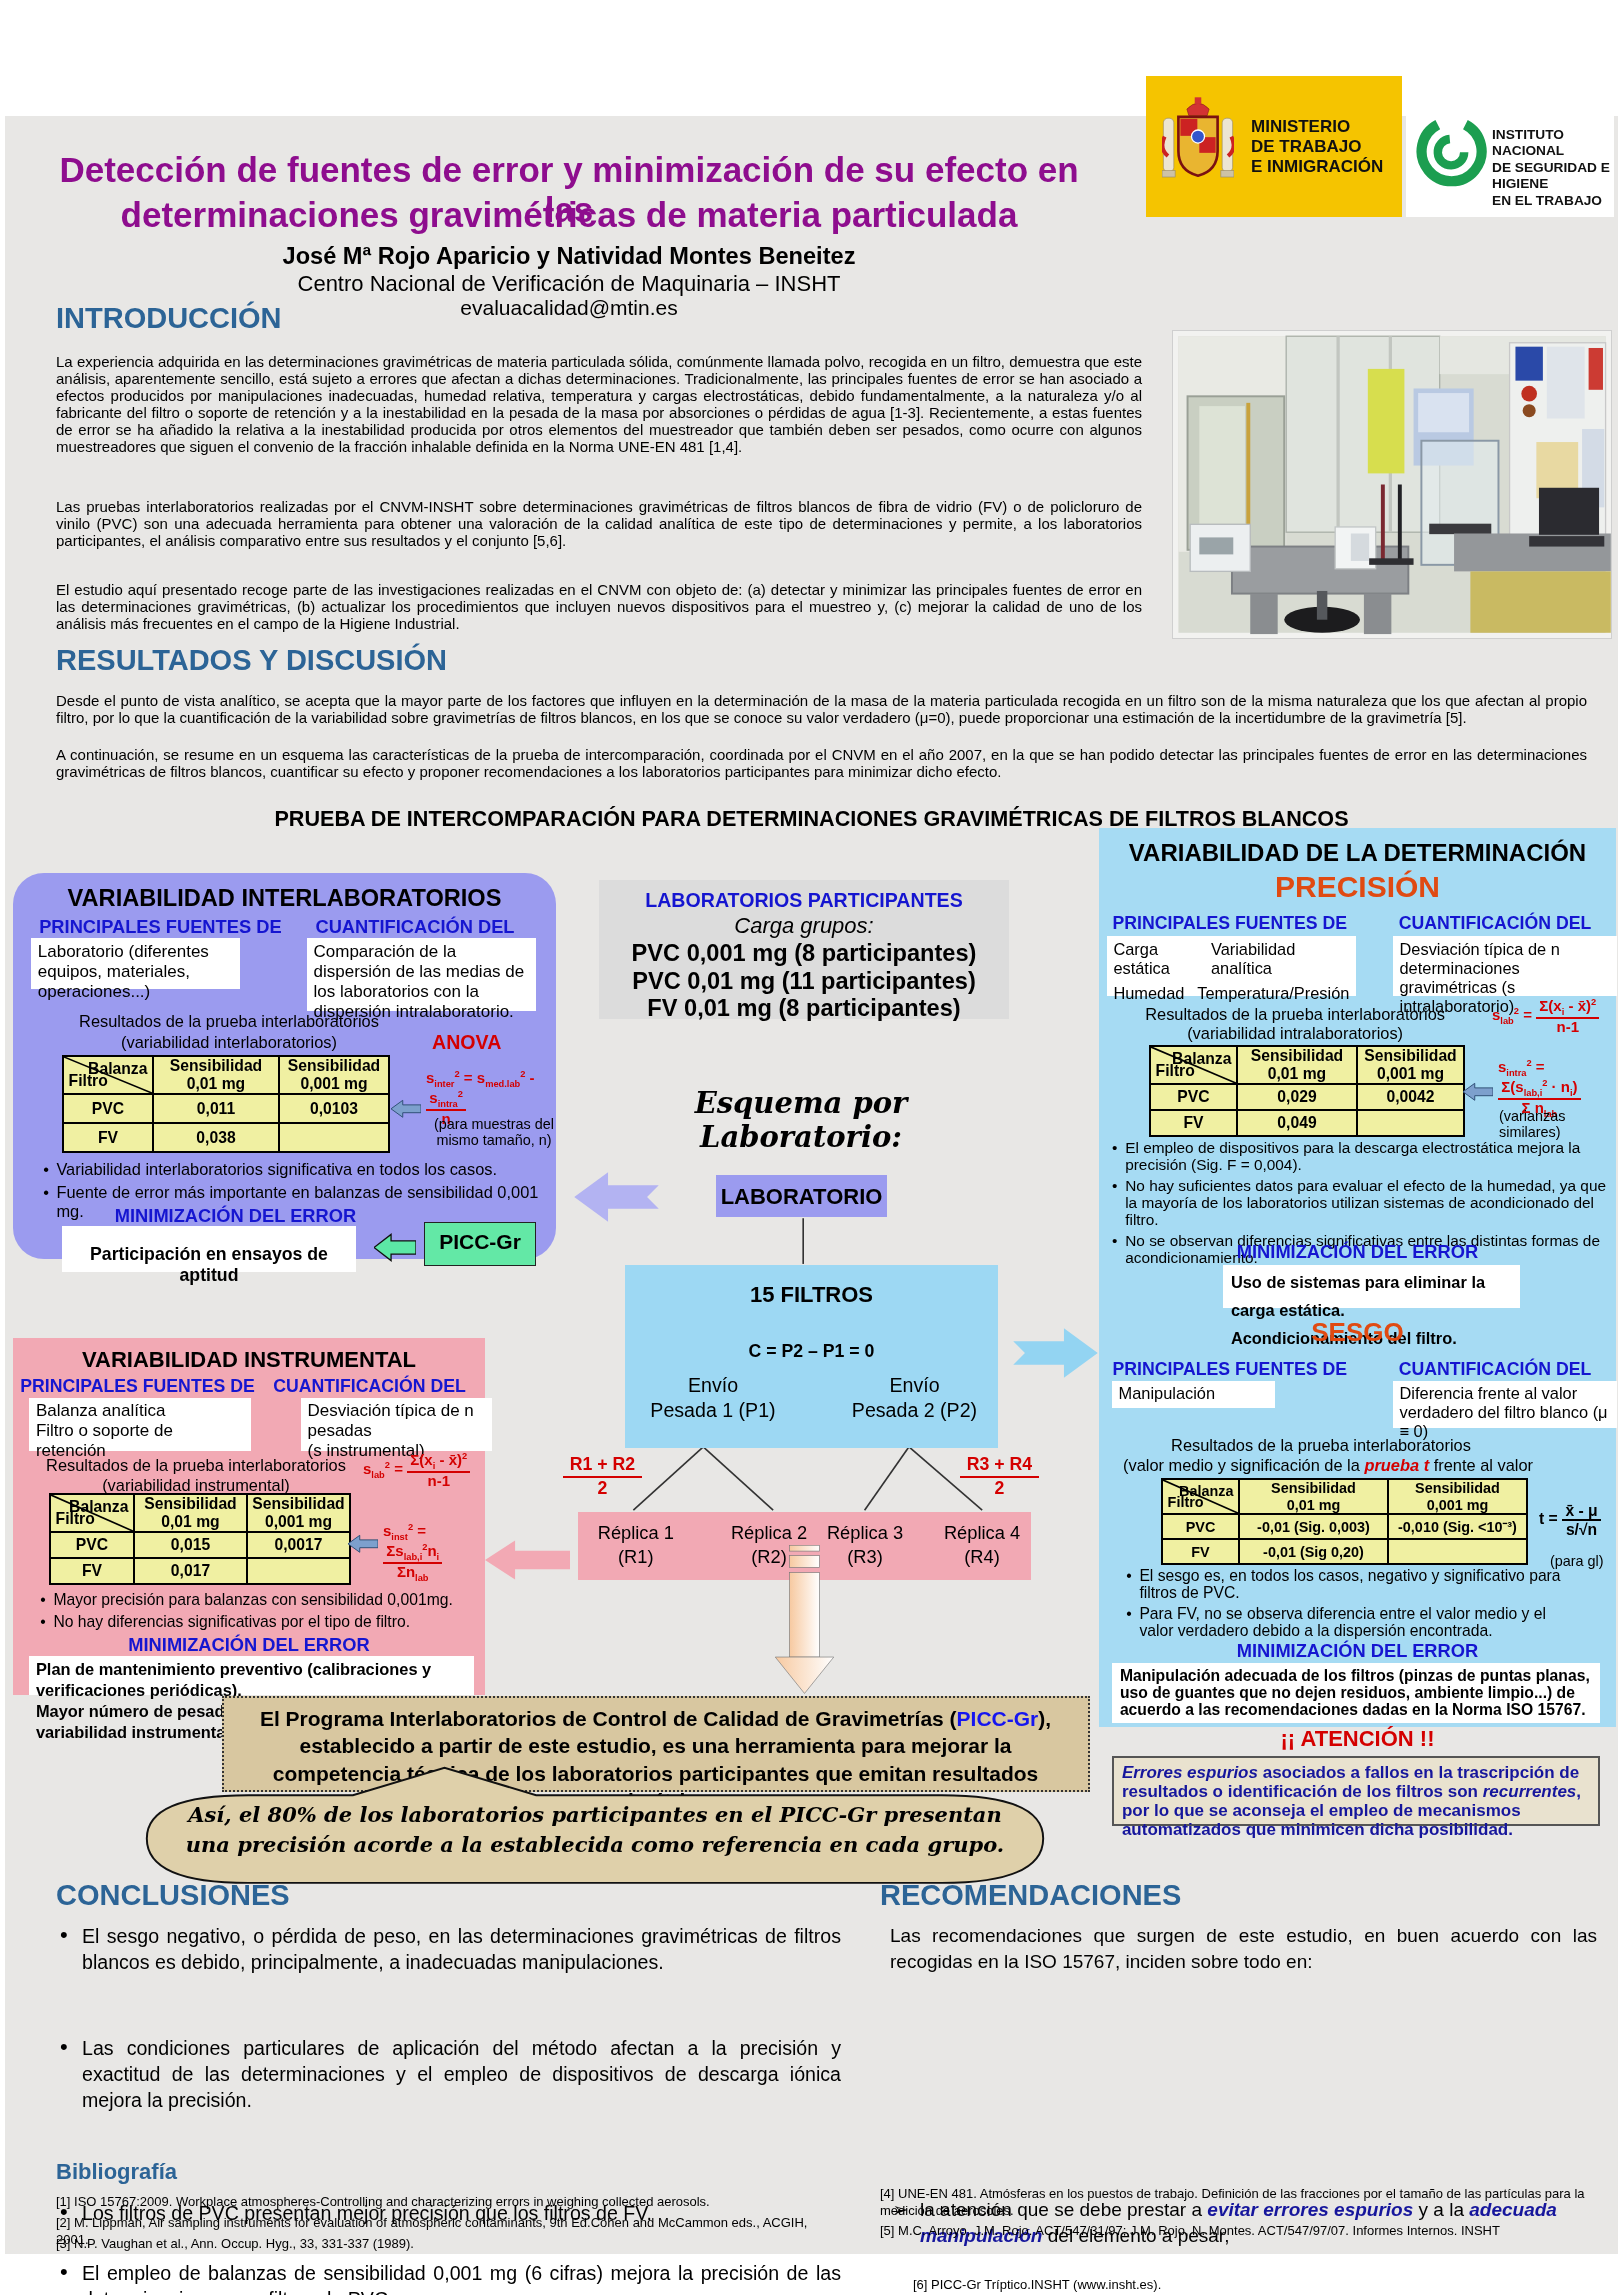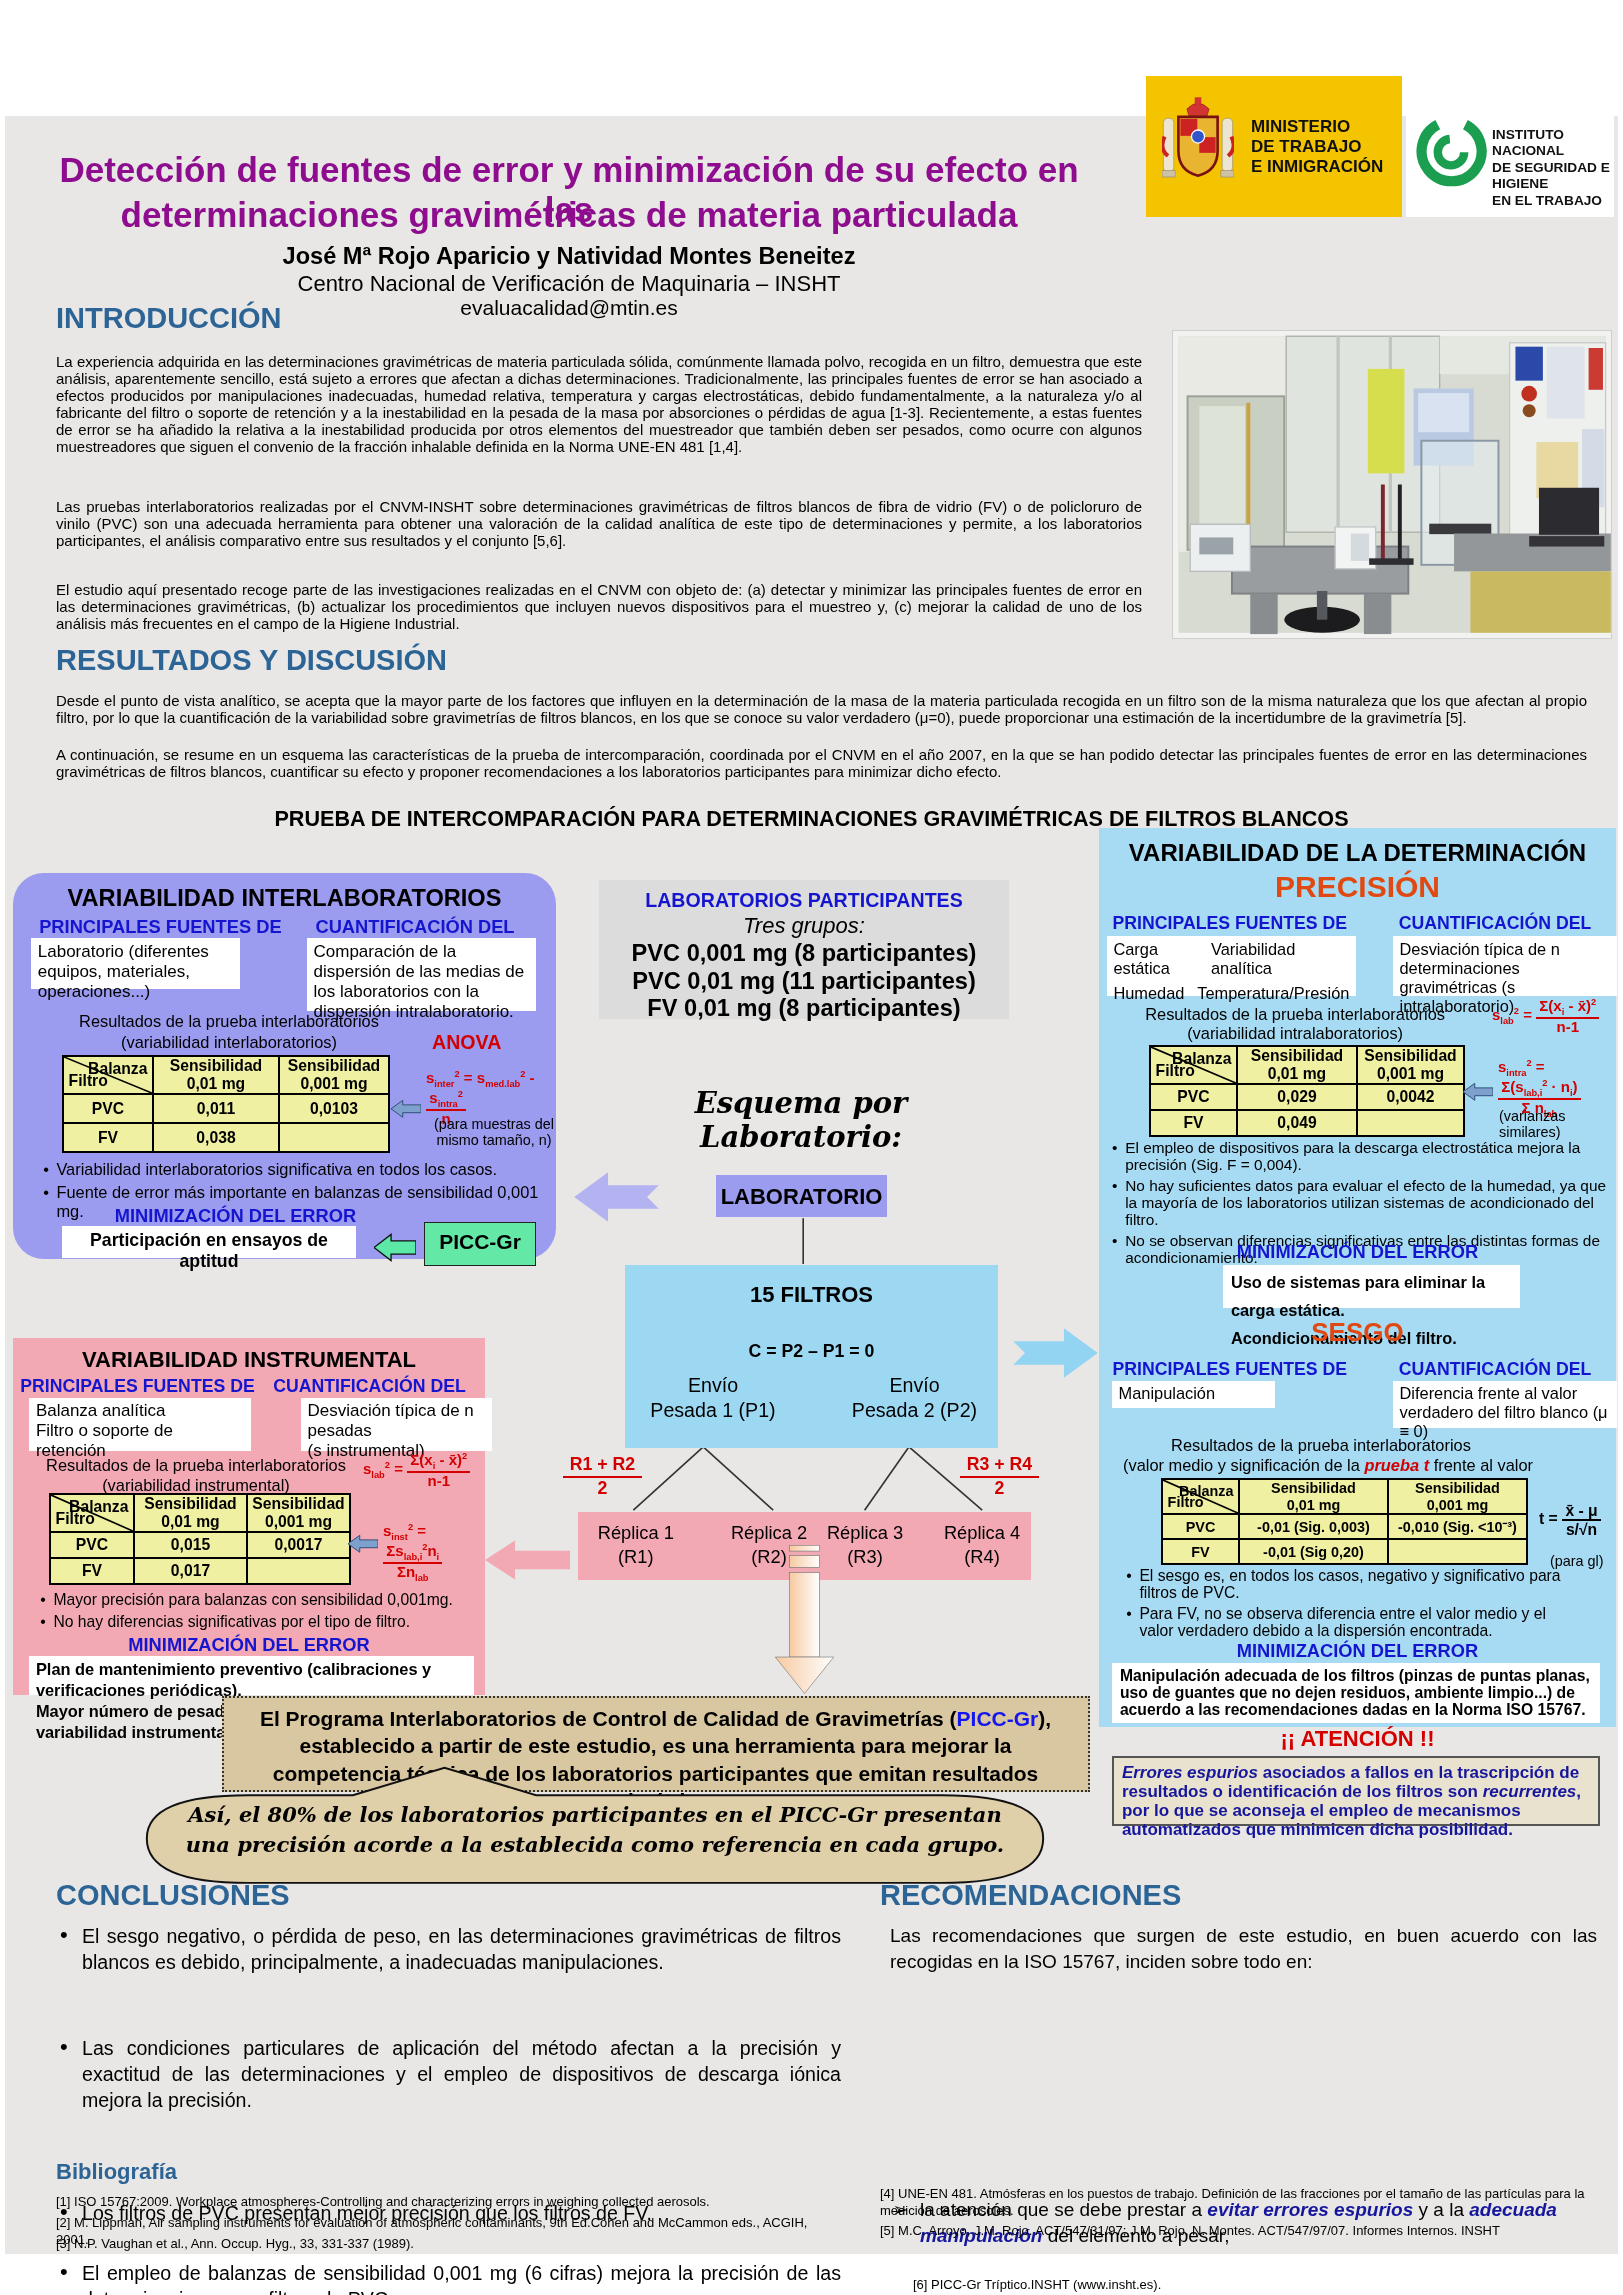--- a/index.html
+++ b/index.html
@@ -200,30 +200,30 @@
     <div class="abs" style="left:419px;top:243px;width:124px;font-size:14.4px;text-align:center;">
       <div>(para muestras del</div>
         <div>mismo tamaño, n)</div>
     </div>
 
     <div class="abs" style="left:29px;top:287px;width:510px;font-size:16.4px;">
       <div class="bx-bullet"><span class="mk">•</span><span>Variabilidad interlaboratorios significativa en todos los casos.</span></div>
       <div class="bx-bullet"><span class="mk">•</span><span>Fuente de error más importante en balanzas de sensibilidad 0,001 mg.</span></div>
     </div>
     <div class="abs minhead" style="left:0;top:332px;width:445px;font-size:18.3px;">MINIMIZACIÓN DEL ERROR</div>
-    <div class="abs wbox b c" style="left:49px;top:353px;width:294px;height:27.5px;font-size:17.7px;padding-top:4px;">Participación en ensayos de aptitud</div>
+    <div class="abs wbox b c" style="left:49px;top:353px;width:294px;height:27.5px;font-size:17.7px;padding-top:18px;">Participación en ensayos de aptitud</div>
     <svg class="abs" style="left:361px;top:360px;" width="42" height="29" viewBox="0 0 64 44">
       <polygon points="0,22 26,2 26,12 64,12 64,32 26,32 26,42" fill="#5ce8a6" stroke="#111" stroke-width="2"></polygon>
     </svg>
     <div class="abs b c" style="left:411px;top:349px;width:110px;height:35px;background:#63e8a6;border:1.3px solid #222;font-size:21px;padding-top:6.5px;">PICC-Gr</div>
   </div>
 
   <div class="abs" style="left:599px;top:880px;width:410px;height:139px;background:#dcdcdc;">
     <div class="abs bluelab c" style="left:0;top:9.2px;width:410px;font-size:19.6px;">LABORATORIOS PARTICIPANTES</div>
-    <div class="abs i c" style="left:0;top:33px;width:410px;font-size:22px;">Tres grupos:</div>
+    <div class="abs i c" style="left:0;top:33px;width:410px;font-size:22px;">Carga grupos:</div>
     <div class="abs b c redt" style="left:0;top:60px;width:410px;font-size:23.6px;">PVC 0,001 mg (8 participantes)</div>
     <div class="abs b c redt" style="left:0;top:88px;width:410px;font-size:23.6px;">PVC 0,01 mg (11 participantes)</div>
     <div class="abs b c redt" style="left:0;top:115px;width:410px;font-size:23.6px;">FV 0,01 mg (8 participantes)</div>
   </div>
 
   <div class="abs script c" style="left:621px;top:1086px;width:360px;font-size:29px;">Esquema por Laboratorio:</div>
 
   <svg class="abs" style="left:574px;top:1171px;" width="85" height="52" viewBox="0 0 130 80">
     <polygon points="0,40 52,2 52,22 130,22 112,40 130,58 52,58 52,78" fill="#b3b3f2"></polygon>
   </svg>

